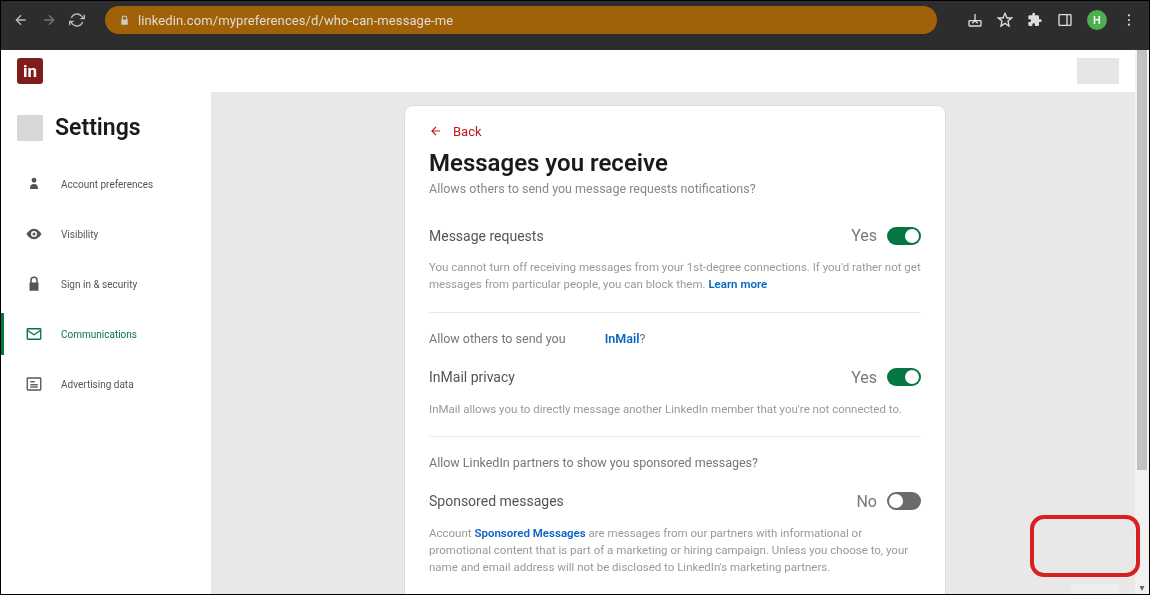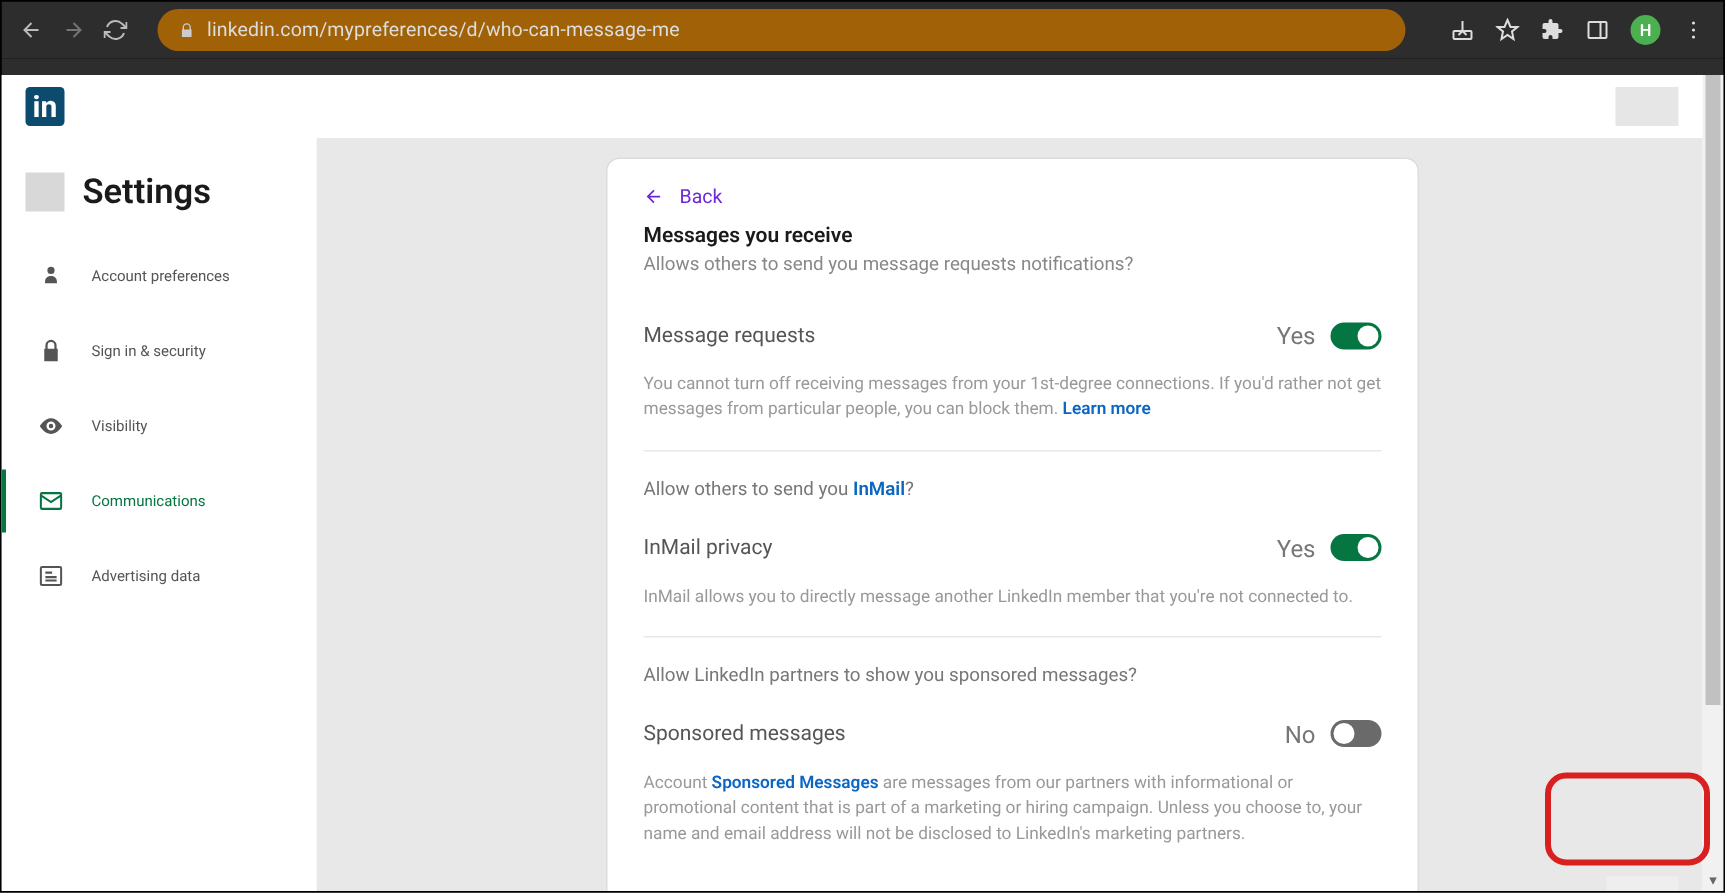--- a/index.html
+++ b/index.html
@@ -21,55 +21,55 @@
 .tab-strip { background: #2d2d2d; height: 11px; }
 
 
 .viewport { background: #fff; height: calc(595px - 49px - 2px); position: relative; display: flex; }
 .scrollbar-track { position: absolute; right: 0; top: 0; bottom: 0; width: 14px; background: #f1f1f1; }
 .scrollbar-thumb { position: absolute; right: 2px; top: 0; width: 10px; height: 420px; background: #c1c1c1; border-radius: 0; }
 .scrollbar-arrow { position: absolute; right: 0; bottom: 0; width: 14px; height: 14px; display:flex; align-items:center; justify-content:center; color:#666; font-size:10px;}
 
 
 .topbar { position: absolute; top: 0; left: 0; right: 14px; height: 42px; background: #fff; display: flex; align-items: center; justify-content: space-between; padding: 0 16px; z-index:2;}
-.linkedin-logo { width: 26px; height: 26px; background: #0c4a6e; border-radius: 3px; display: flex; align-items: center; justify-content: center; color: #fff; font-weight: 700; font-size: 20px; }
+.linkedin-logo { width: 26px; height: 26px; background: #7f1d1d; border-radius: 3px; display: flex; align-items: center; justify-content: center; color: #fff; font-weight: 700; font-size: 17px; }
 .top-right-ph { width: 42px; height: 26px; background: #e6e6e6; }
 
 
 .sidebar { position: absolute; left: 0; top: 42px; width: 210px; background: #fff; height: calc(100% - 42px); z-index:1; }
 .settings-header { display: flex; align-items: flex-end; gap: 12px; padding: 22px 16px 18px; }
 .settings-ph { width: 26px; height: 26px; background: #d8d8d8; }
 .settings-title { font-size: 23px; font-weight: 600; color: #1a1a1a; }
 .nav-item { display: flex; align-items: center; gap: 18px; padding: 16px 22px 16px 24px; cursor: pointer; color: #555; font-size: 10px; position: relative; }
 .nav-item.active { color: #057642; }
 .nav-item.active::before { content: ''; position: absolute; left: 0; top: 4px; bottom: 4px; width: 3px; background: #057642; }
 .nav-item svg { width: 18px; height: 18px; flex-shrink: 0; }
 
 
 .main-bg { position: absolute; left: 210px; right: 14px; top: 42px; bottom: 0; background: #e8e8e8; }
 .card { position: absolute; left: 194px; top: 14px; width: 540px; background: #fff; border-radius: 8px; padding: 18px 24px 24px; box-shadow: 0 0 0 1px rgba(0,0,0,0.05); }
-.back-row { display: flex; align-items: flex-start; gap: 10px; color: #6d28d9; font-size: 13px; cursor: pointer; margin-bottom: 10px; }
+.back-row { display: flex; align-items: flex-start; gap: 10px; color: #b91c1c; font-size: 13px; cursor: pointer; margin-bottom: 10px; }
 .back-row svg { width: 14px; height: 14px; }
-.card-title { font-size: 14px; font-weight: 600; color: #1a1a1a; margin-bottom: 4px; }
+.card-title { font-size: 24px; font-weight: 600; color: #1a1a1a; margin-bottom: 4px; }
 .card-sub { font-size: 12.5px; color: #888; margin-bottom: 20px; }
 .setting-row { display: flex; justify-content: space-between; align-items: center; padding: 10px 0 8px; }
 .setting-label { font-size: 14px; color: #555; }
 .toggle-wrap { display: flex; align-items: center; gap: 10px; }
 .toggle-text { font-size: 16px; color: #777; }
 .toggle { width: 34px; height: 18px; border-radius: 10px; position: relative; cursor: pointer; }
 .toggle.on { background: #057642; }
 .toggle.off { background: #6a6a6a; }
 .toggle-knob { width: 14px; height: 14px; background: #fff; border-radius: 50%; position: absolute; top: 2px; }
 .toggle.on .toggle-knob { right: 2px; }
 .toggle.off .toggle-knob { left: 2px; }
 .help-text { font-size: 11.5px; color: #999; line-height: 1.5; padding: 6px 0 14px; }
 .help-text .link { color: #0a66c2; font-weight: 600; cursor: pointer; margin-top: 12px; }
 .divider { height: 1px; background: #e8e8e8; margin: 4px 0 12px; }
 .section-q { font-size: 12.5px; color: #777; padding: 6px 0 12px; }
-.section-q .link { color: #0a66c2; font-weight: 600; }
+.section-q .link { color: #0a66c2; font-weight: 600; margin-left: 36px; }
 
 .highlight-box { position: absolute; border: 4px solid #d92020; border-radius: 14px; width: 110px; height: 62px; left: 1030px; top: 515px; z-index: 10; pointer-events: none; }
 .bottom-ph { position:absolute; right:16px; bottom:0; width:48px; height:10px; background:#eee;}
 </style>
 </head>
 <body>
 
 <div class="browser-chrome">
   <div class="nav-arrows">
     <span class="nav-icon">
@@ -143,30 +143,30 @@
     </div>
     <div class="nav-item">
       <svg viewBox="0 0 24 24" fill="currentColor">
           <circle cx="12" cy="7" r="3.2"></circle>
           <path d="M12 12c-3.5 0-5.3 2.1-5.3 5.5v1h10.6v-1c0-3.4-1.8-5.5-5.3-5.5z"></path>
         </svg>
       <span>Account preferences</span>
     </div>
     <div class="nav-item">
       <svg viewBox="0 0 24 24" fill="currentColor">
-          <path d="M7 10V7a5 5 0 1 1 10 0v3h1v11H6V10h1zm2 0h6V7a3 3 0 1 0-6 0v3z"></path>
-        </svg>
-      <span>Sign in &amp; security</span>
-    </div>
-    <div class="nav-item">
-      <svg viewBox="0 0 24 24" fill="currentColor">
           <path d="M12 5C6 5 2 12 2 12s4 7 10 7 10-7 10-7-4-7-10-7zm0 11a4 4 0 1 1 0-8 4 4 0 0 1 0 8z"></path>
           <circle cx="12" cy="12" r="2"></circle>
         </svg>
       <span>Visibility</span>
+    </div>
+    <div class="nav-item">
+      <svg viewBox="0 0 24 24" fill="currentColor">
+          <path d="M7 10V7a5 5 0 1 1 10 0v3h1v11H6V10h1zm2 0h6V7a3 3 0 1 0-6 0v3z"></path>
+        </svg>
+      <span>Sign in &amp; security</span>
     </div>
     <div class="nav-item active">
       <svg viewBox="0 0 24 24" fill="none" stroke="currentColor" stroke-width="1.8">
           <rect x="3" y="5" width="18" height="14" rx="1"></rect>
           <path d="M3 7l9 6 9-6"></path>
         </svg>
       <span>Communications</span>
     </div>
     <div class="nav-item">
       <svg viewBox="0 0 24 24" fill="none" stroke="currentColor" stroke-width="1.8">

